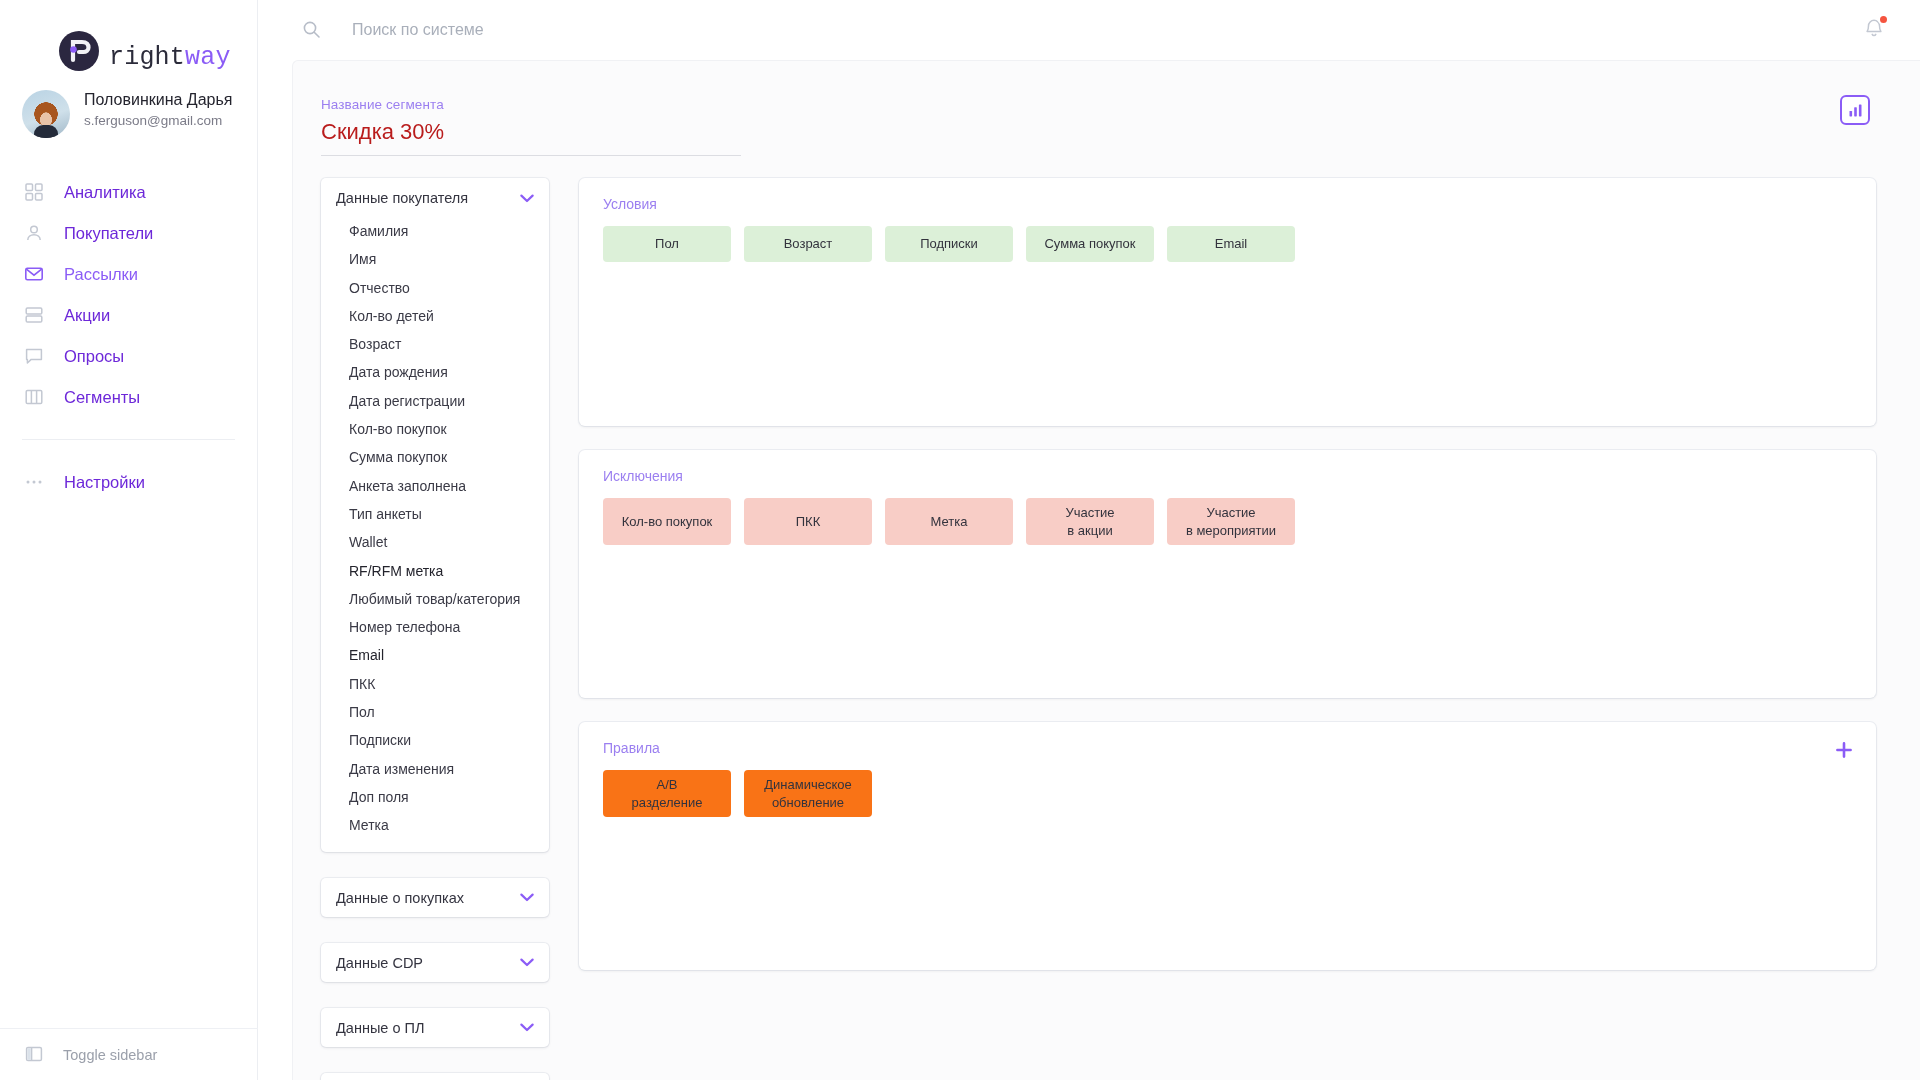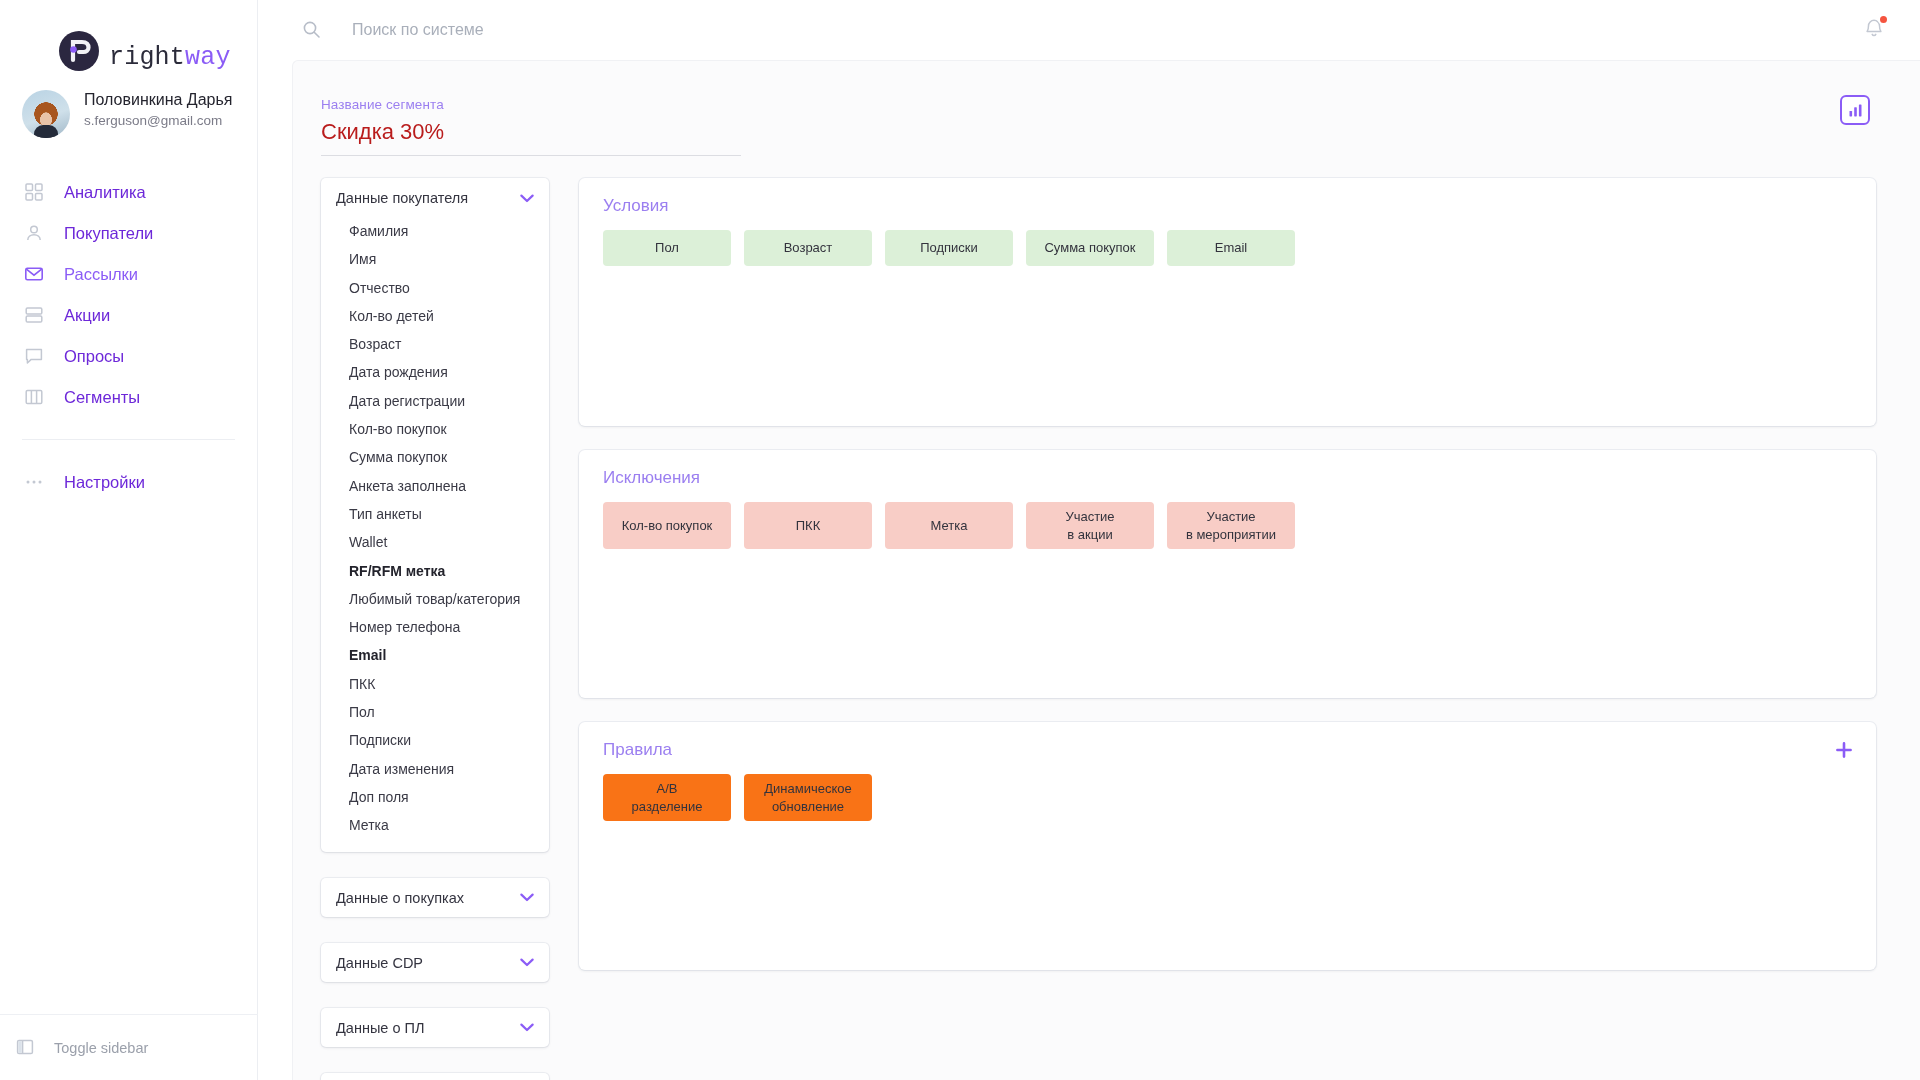--- a/index.html
+++ b/index.html
@@ -51,22 +51,22 @@
     padding-left: 22px; margin-bottom: 1px; cursor: pointer;
     color: #6d28d9; font-size: 16.5px;
   }
   .nav-item .ic { width: 24px; height: 24px; flex: 0 0 24px; margin-right: 18px;
                   display: flex; align-items: center; justify-content: center; }
   .nav-item .ic svg { display: block; }
   .nav-item.active { color: #8b5cf6; }
   .nav-sep { height: 1px; background: #eceef2; margin: 22px 22px 22px 22px; }
 
   .sidebar-footer {
-    position: absolute; left: 0; bottom: 0; width: 258px; height: 66px;
-    display: flex; align-items: center; padding-left: 16px;
+    position: absolute; left: 0; bottom: 0; width: 258px; height: 52px;
+    display: flex; align-items: center; padding-left: 25px;
     border-top: 1px solid #eef0f4;
     color: #9ba0ab; font-size: 14.5px; cursor: pointer;
   }
   .sidebar-footer .ic { width: 20px; height: 20px; margin-right: 18px; flex: 0 0 20px; }
 
   
   .main { flex: 1 1 auto; position: relative; background: #ffffff; height: 1080px; }
   .topbar { height: 60px; display: flex; align-items: center; position: relative; }
   .search-wrap { display: flex; align-items: center; margin-left: 44px; gap: 16px; }
   .search-ic { width: 20px; height: 20px; margin-right: 14px; flex: 0 0 20px; }
@@ -116,30 +116,30 @@
     display: flex; align-items: center; justify-content: space-between;
     padding: 12px 15px 11px 15px; cursor: pointer;
   }
   .acc-title { font-size: 14.5px; color: #343440; }
   .acc-chev { color: #8b5cf6; display: flex; align-items: center; }
   .acc-list { padding: 0 0 12px 0; }
   .acc-list .fld {
     font-size: 14px; color: #3a3a46; padding: 4px 12px 4px 28px;
     cursor: grab; line-height: 1.45;
   }
-  .acc-list .fld.bold { font-weight: 700; color: #23232c; }
+  .acc-list .fld.bold { font-weight: 400; color: #23232c; }
 
   
   .panels { flex: 1 1 auto; margin-left: 30px; padding-right: 44px; }
   .panel {
     background: #fff; border-radius: 6px; position: relative;
     box-shadow: 0 1px 3px rgba(35,40,60,.09), 0 0 0 1px rgba(236,238,243,.95);
     padding: 18px 24px 20px 24px; margin-bottom: 24px;
   }
-  .panel-title { color: #9b7ff0; font-size: 17px; margin-bottom: 14px; }
+  .panel-title { color: #9b7ff0; font-size: 14px; margin-bottom: 14px; }
   .panel-add { position: absolute; right: 22px; top: 16px; cursor: pointer;
                color: #8b5cf6; font-size: 26px; line-height: 1; font-weight: 500; }
   .chips { display: flex; flex-wrap: wrap; gap: 14px 13px; }
   .chip {
     width: 128px; min-height: 36px; border-radius: 4px;
     display: flex; align-items: center; justify-content: center; text-align: center;
     font-size: 13px; color: #33333d; line-height: 1.35; cursor: grab;
     padding: 6px 6px; white-space: pre-line;
   }
   .chip.green { background: #dcf0d8; }

